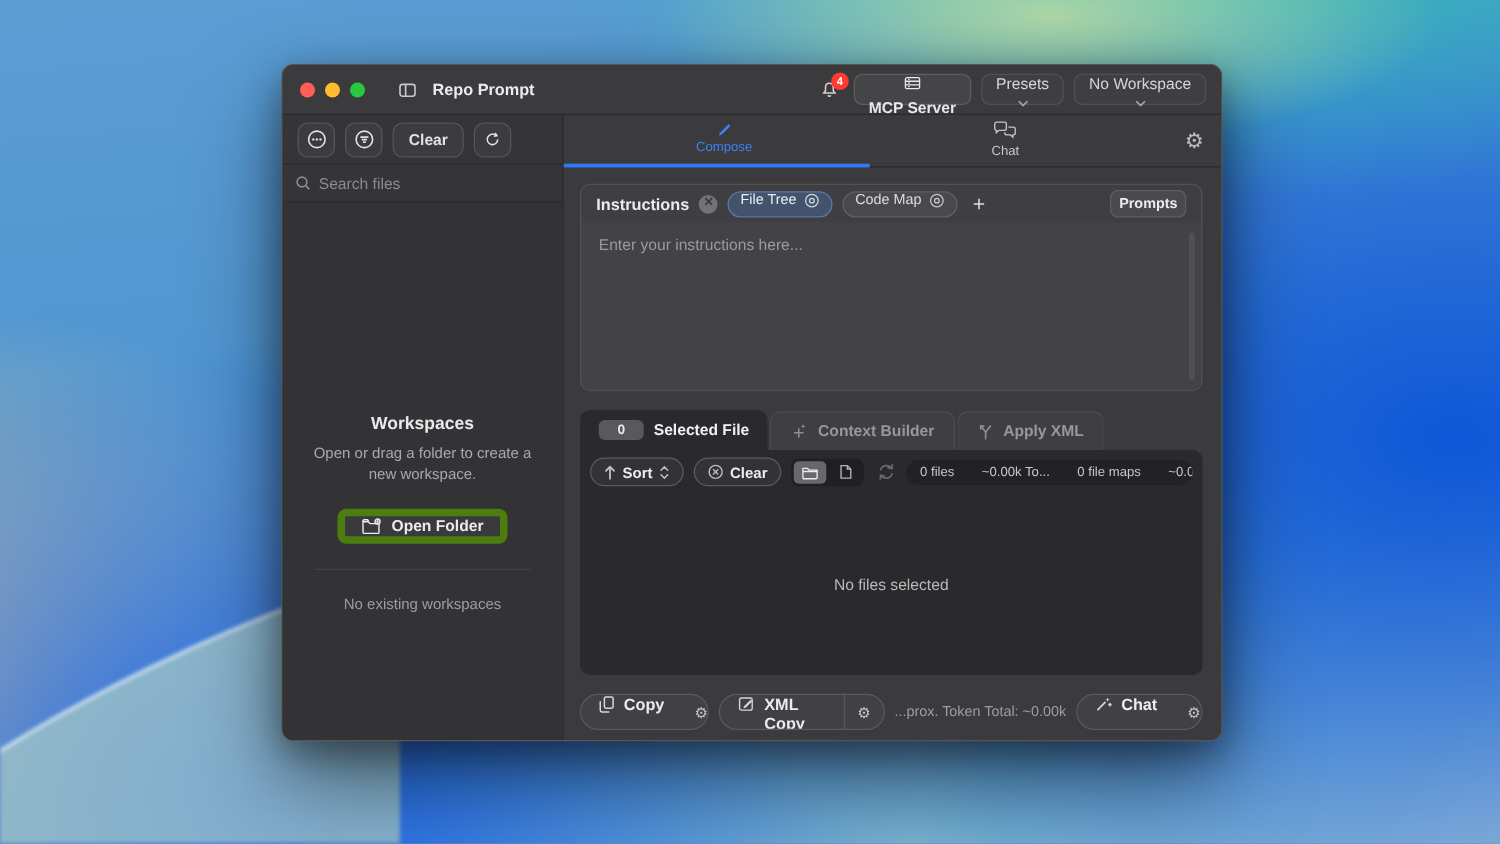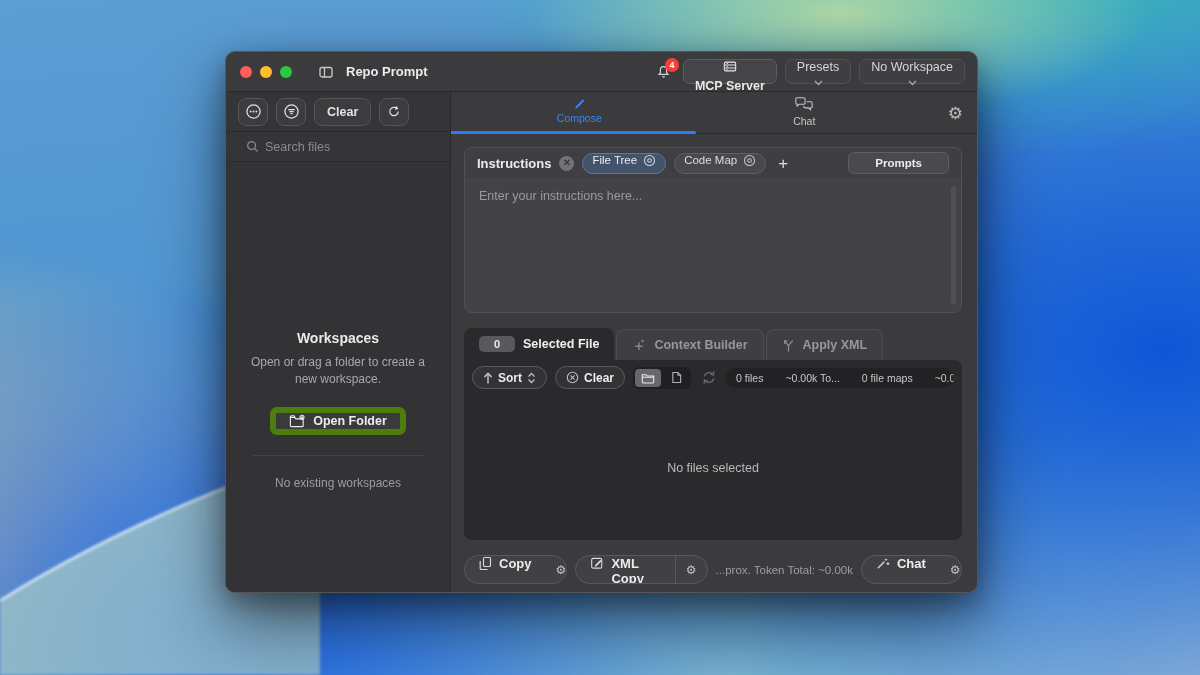--- a/index.html
+++ b/index.html
@@ -47,21 +47,21 @@
   .body-row { flex:1; display:flex; min-height:0; }
 
   
   .sidebar { width:225px; flex:0 0 225px; background:#353537; border-right:1px solid #29292b;
     display:flex; flex-direction:column; }
   .sb-toolbar { height:40px; display:flex; align-items:center; gap:8px; padding:0 12px;
     border-bottom:1px solid #2b2b2d; }
   .sb-btn { height:28px; min-width:30px; display:flex; align-items:center; justify-content:center;
     gap:4px; border-radius:8px; background:#3c3c3f; border:1px solid #565659; color:#e2e2e4; }
   .sb-btn.text { padding:0 12px; font-size:12.5px; font-weight:bold; }
-  .sb-search { height:30px; display:flex; align-items:center; gap:6px; padding:0 20px;
+  .sb-search { height:30px; display:flex; align-items:center; gap:6px; padding:0 10px;
     border-bottom:1px solid #2b2b2d; color:#8b8b8f; }
   .sb-search input { background:transparent; border:none; outline:none; color:#d8d8da;
     font-size:12.5px; width:100%; font-family:inherit; }
   .sb-search input::placeholder { color:#8b8b8f; }
   .sb-content { flex:1; background:#333335; position:relative; }
   .ws-block { position:absolute; top:168px; left:0; right:0; text-align:center; padding:0 16px; }
   .ws-title { font-size:14px; font-weight:bold; color:#eaeaec; }
   .ws-desc { margin-top:8px; font-size:12px; line-height:1.45; color:#a9a9ad; }
   .ws-open { margin:18px auto 0; display:inline-flex; align-items:center; gap:7px;
     height:28px; padding:0 13px; border-radius:7px; border:6px solid #4d7c0f;
@@ -90,21 +90,21 @@
     background:rgba(0,0,0,.05); }
   .instr-label { font-size:13px; font-weight:bold; color:#ececee; }
   .xcircle { width:15px; height:15px; border-radius:50%; background:#737377; color:#3b3b3d;
     font-size:10px; font-weight:bold; display:flex; align-items:center; justify-content:center; line-height:1; }
   .chip { height:21px; display:flex; align-items:flex-start; gap:6px; padding:0 9px;
     border-radius:11px; font-size:11.5px; }
   .chip.filetree { background:#42536b; border:1px solid #5d77a1; color:#e8eef6; }
   .chip.codemap { background:#49494c; border:1px solid #606064; color:#dededf; }
   .chip .scope { display:flex; opacity:.85; }
   .plus-btn { font-size:17px; color:#dcdcde; padding:0 4px; line-height:1; }
-  .prompts-btn { margin-left:auto; margin-right:6px; height:22px; padding:0 26px;
+  .prompts-btn { margin-left:auto; margin-right:6px; height:22px; padding:0 6px;
     border-radius:6px; background:#4a4a4e; border:1px solid #5e5e62; color:#ececee;
     font-size:11.5px; font-weight:bold; display:flex; align-items:center; }
   .instr-area { flex:1; position:relative; }
   .instr-area textarea { width:100%; height:100%; background:transparent; border:none; outline:none;
     resize:none; padding:11px 14px; font-family:inherit; font-size:12.5px; color:#e6e6e8; }
   .instr-area textarea::placeholder { color:#9a9a9e; }
   .instr-scrollbar { position:absolute; top:8px; bottom:8px; right:5px; width:5px;
     border-radius:3px; background:rgba(255,255,255,.07); }
 
   

